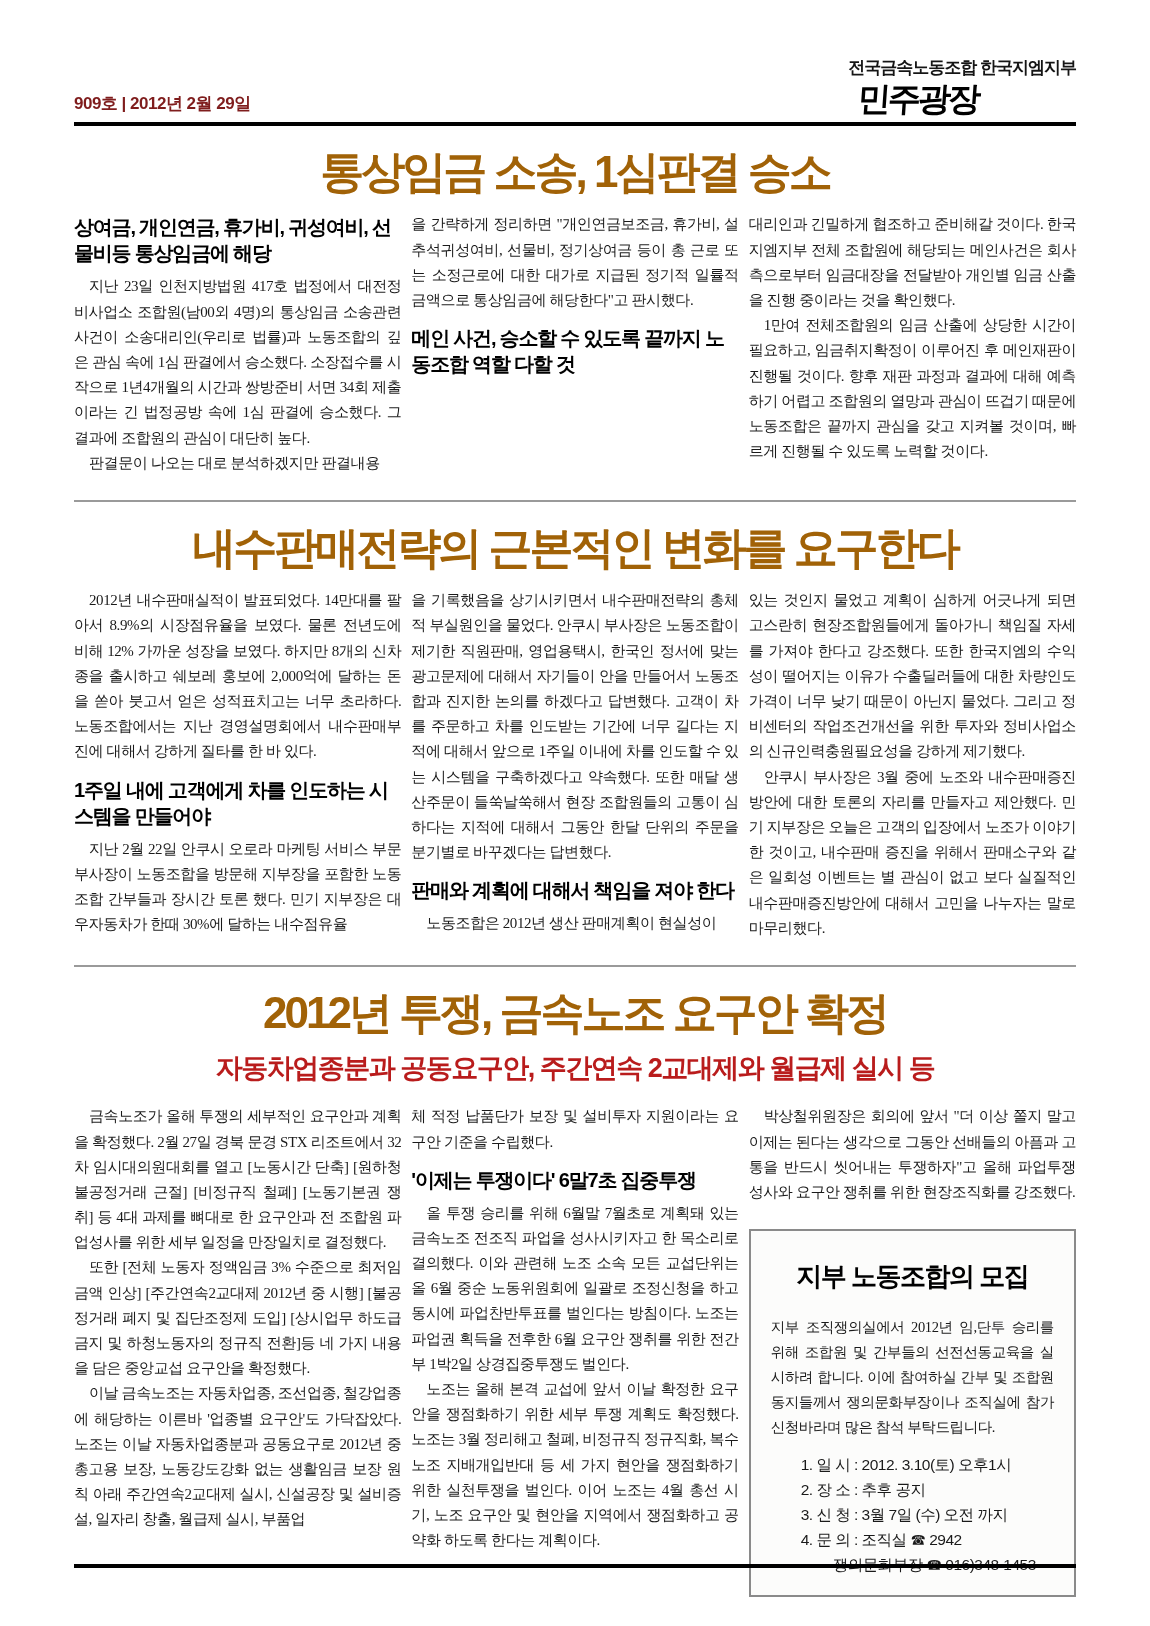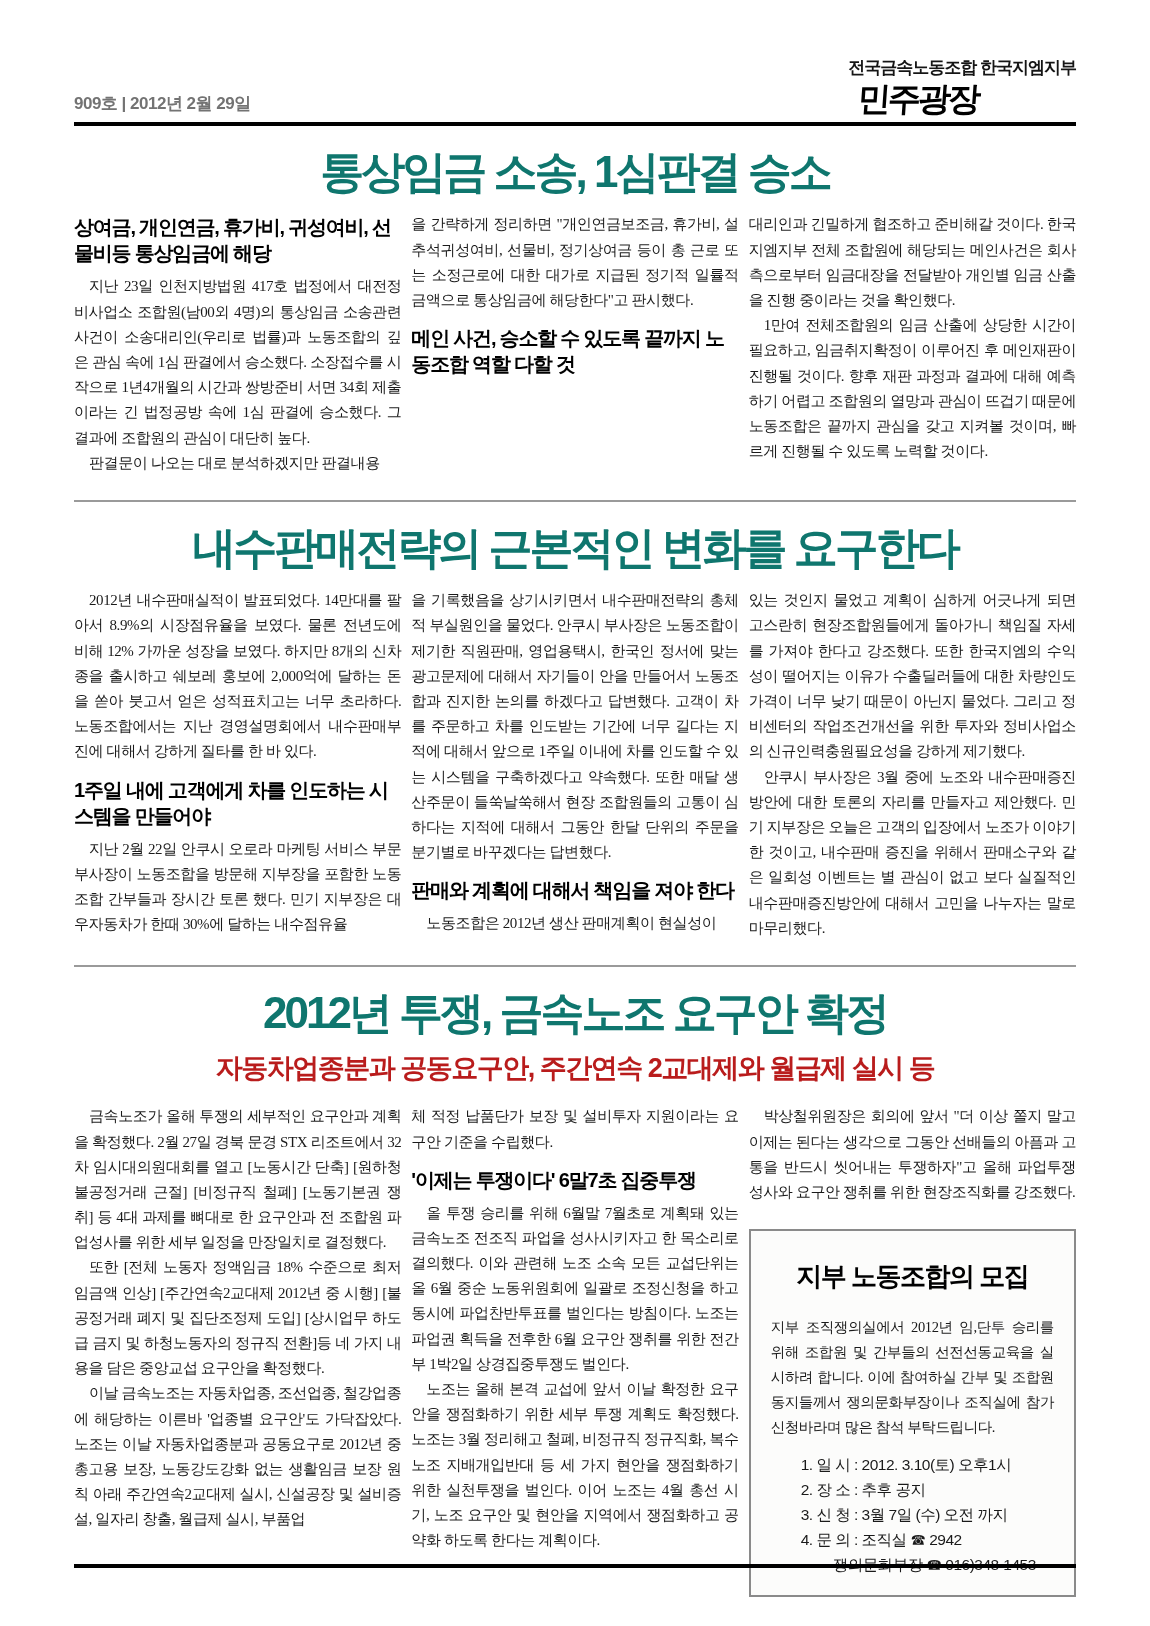--- a/index.html
+++ b/index.html
@@ -13,38 +13,38 @@
   }
   .inner { padding:0 74px; }
 
   
   .header-row {
     display:flex; justify-content:space-between; align-items:flex-end;
     padding-top:56px;
   }
   .issue-date {
     font-family:"Liberation Sans", sans-serif;
-    font-size:17px; font-weight:600; letter-spacing:-0.5px; color:#737373;
+    font-size:17px; font-weight:600; letter-spacing:-0.5px; color:#7f1d1d;
   }
   .header-right { display:flex; align-items:flex-start;flex-direction:column; }
   .org-name {
     font-family:"Liberation Sans", sans-serif;
     font-size:17px; font-weight:700; letter-spacing:-1px; padding-bottom:3px;
   }
   .masthead {
     font-family:"Liberation Sans", sans-serif;
     font-size:33px; font-weight:900; letter-spacing:-3px; line-height:1;
     margin-left:10px; transform:skewX(-4deg); color:#000;
   }
   .header-rule { border:0; border-top:4px solid #000; margin:7px 0 0; }
 
   
   .article-title {
     font-family:"Liberation Sans", sans-serif;
-    text-align:center; font-weight:900; color:#0f766e;
+    text-align:center; font-weight:900; color:#a16207;
     font-size:44px; letter-spacing:-3px; line-height:1.1;
     margin:22px 0 16px;
   }
   .article-subtitle {
     font-family:"Liberation Sans", sans-serif;
     text-align:center; font-weight:800; color:#b91c1c;
     font-size:27px; letter-spacing:-1.5px; line-height:1.15;
     margin:0 0 20px;
   }
   .columns { display:flex; gap:10px; }
@@ -146,21 +146,21 @@
     </section>
 
     <hr class="divider">
 
     <section>
       <h1 class="article-title">2012년 투쟁, 금속노조 요구안 확정</h1>
       <h2 class="article-subtitle">자동차업종분과 공동요구안, 주간연속 2교대제와 월급제 실시 등</h2>
       <div class="columns">
           <div class="col">
             <p class="para">금속노조가 올해 투쟁의 세부적인 요구안과 계획을 확정했다. 2월 27일 경북 문경 STX 리조트에서 32차 임시대의원대회를 열고 [노동시간 단축] [원하청 불공정거래 근절] [비정규직 철폐] [노동기본권 쟁취] 등 4대 과제를 뼈대로 한 요구안과 전 조합원 파업성사를 위한 세부 일정을 만장일치로 결정했다.</p>
-            <p class="para">또한 [전체 노동자 정액임금 18% 수준으로 최저임금액 인상] [주간연속2교대제 2012년 중 시행] [불공정거래 폐지 및 집단조정제 도입] [상시업무 하도급 금지 및 하청노동자의 정규직 전환]등 네 가지 내용을 담은 중앙교섭 요구안을 확정했다.</p>
+            <p class="para">또한 [전체 노동자 정액임금 3% 수준으로 최저임금액 인상] [주간연속2교대제 2012년 중 시행] [불공정거래 폐지 및 집단조정제 도입] [상시업무 하도급 금지 및 하청노동자의 정규직 전환]등 네 가지 내용을 담은 중앙교섭 요구안을 확정했다.</p>
             <p class="para">이날 금속노조는 자동차업종, 조선업종, 철강업종에 해당하는 이른바 '업종별 요구안'도 가닥잡았다. 노조는 이날 자동차업종분과 공동요구로 2012년 중 총고용 보장, 노동강도강화 없는 생활임금 보장 원칙 아래 주간연속2교대제 실시, 신설공장 및 설비증설, 일자리 창출, 월급제 실시, 부품업</p>
           </div>
           <div class="col">
             <p class="para noindent">체 적정 납품단가 보장 및 설비투자 지원이라는 요구안 기준을 수립했다.</p>
             <h3 class="col-subhead">'이제는 투쟁이다' 6말7초 집중투쟁</h3>
             <p class="para">올 투쟁 승리를 위해 6월말 7월초로 계획돼 있는 금속노조 전조직 파업을 성사시키자고 한 목소리로 결의했다. 이와 관련해 노조 소속 모든 교섭단위는 올 6월 중순 노동위원회에 일괄로 조정신청을 하고 동시에 파업찬반투표를 벌인다는 방침이다. 노조는 파업권 획득을 전후한 6월 요구안 쟁취를 위한 전간부 1박2일 상경집중투쟁도 벌인다.</p>
             <p class="para">노조는 올해 본격 교섭에 앞서 이날 확정한 요구안을 쟁점화하기 위한 세부 투쟁 계획도 확정했다. 노조는 3월 정리해고 철폐, 비정규직 정규직화, 복수노조 지배개입반대 등 세 가지 현안을 쟁점화하기 위한 실천투쟁을 벌인다. 이어 노조는 4월 총선 시기, 노조 요구안 및 현안을 지역에서 쟁점화하고 공약화 하도록 한다는 계획이다.</p>
           </div>
           <div class="col">
             <p class="para">박상철위원장은 회의에 앞서 "더 이상 쫄지 말고 이제는 된다는 생각으로 그동안 선배들의 아픔과 고통을 반드시 씻어내는 투쟁하자"고 올해 파업투쟁 성사와 요구안 쟁취를 위한 현장조직화를 강조했다.</p>

